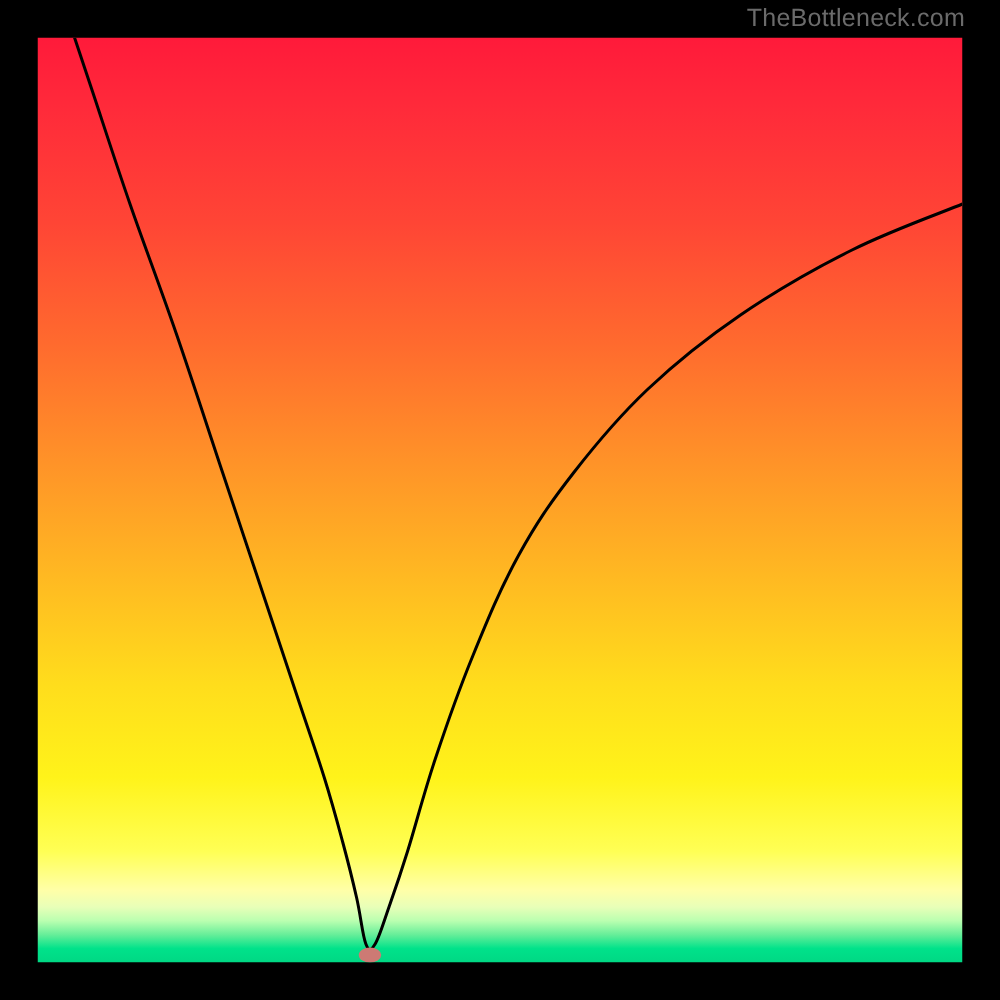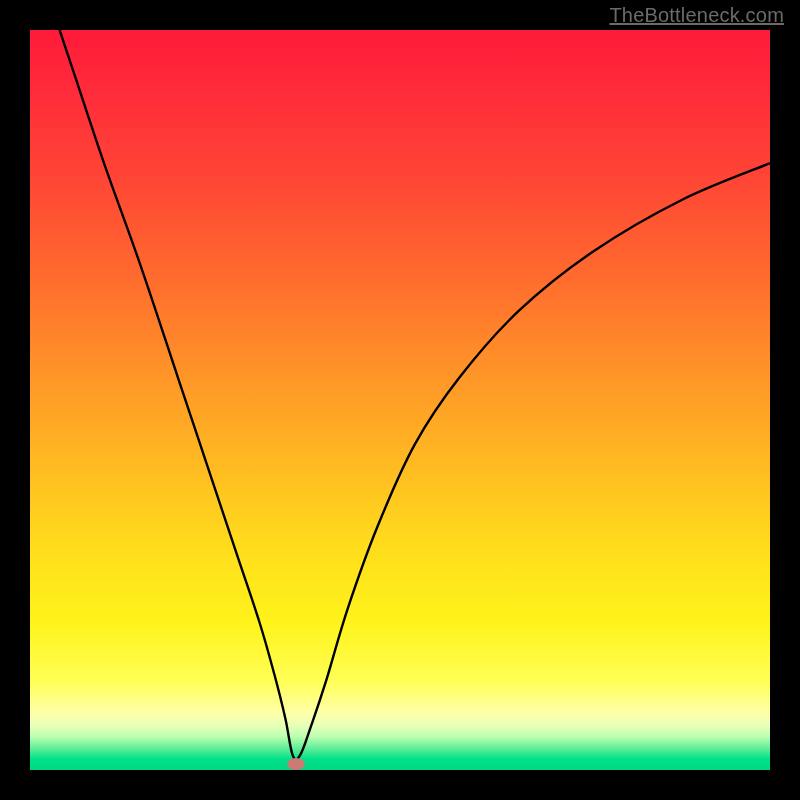--- a/index.html
+++ b/index.html
@@ -37,27 +37,26 @@
       #e8ffb8 94%,
       #baffb0 95.5%,
       #66ee99 97%,
       #00e28a 98.5%,
       #00d884 100%
     );
   }
   .watermark {
     position: absolute;
     top: 4px;
-    right: 16px;
+    right: 28px;
     color: #6b6b6b;
     font-size: 20px;
     font-weight: 500;
     letter-spacing: 0.2px;
     user-select: none;
-    text-decoration: underline;
   }
   svg.curve {
     position: absolute;
     inset: 0;
   }
   .dot {
     position: absolute;
     width: 18px;
     height: 12px;
     border-radius: 50%;

